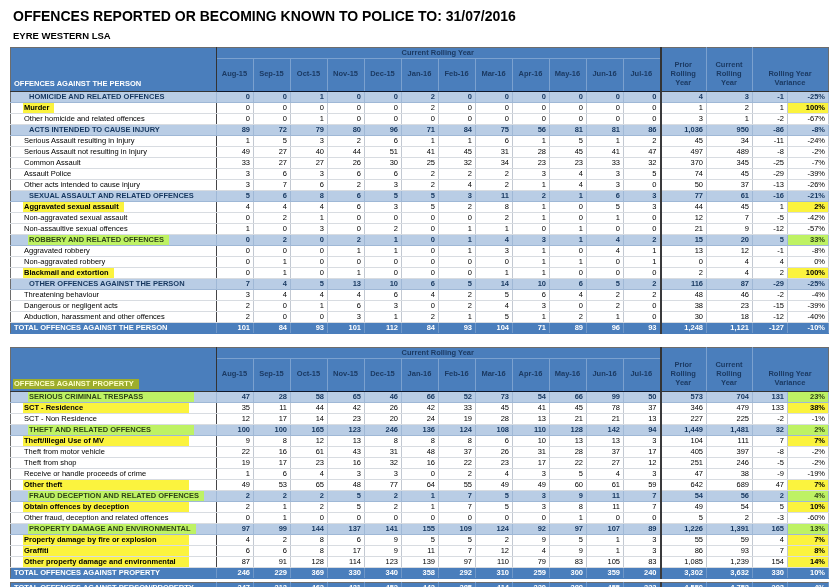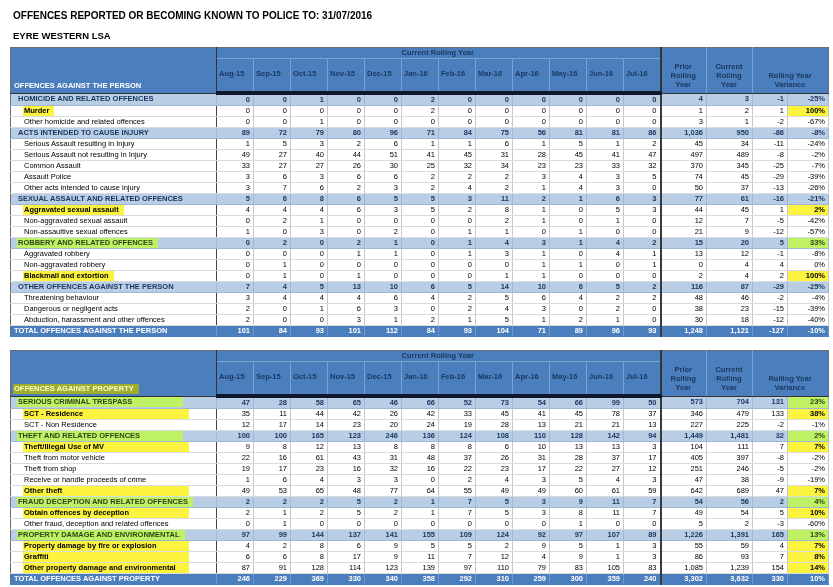--- a/index.html
+++ b/index.html
@@ -1,37 +1,37 @@
 <!DOCTYPE html>
 <html><head>
 <meta charset="utf-8">
 <style>
   html,body{margin:0;padding:0;background:#fff;}
   body{width:833px;height:587px;overflow:hidden;font-family:"Liberation Sans",sans-serif;}
   .page{padding:6px 0 0 10px;}
-  .title{font-size:10px;font-weight:bold;color:#000;margin:4px 0 4px 3px;line-height:12px;}
+  .title{font-size:14px;font-weight:bold;color:#000;margin:4px 0 4px 3px;line-height:12px;}
   .subtitle{font-size:9.5px;font-weight:bold;color:#000;margin:8px 0 0 3px;line-height:12px;}
   table{border-collapse:collapse;table-layout:fixed;font-size:7.5px;border:1px solid #6d6d6d;}
   #table-person{margin-top:5px;}
   #table-property{margin-top:13px;}
   #table-grand{margin-top:3px;padding-left:20px;}
   th,td{padding:0 3px 0 2px;height:10px;line-height:10px;overflow:hidden;white-space:nowrap;}
   thead th{background:#4a7ebc;}
   .hdr-band{color:#1b3a63;font-weight:bold;text-align:center;height:10px;border-bottom:1px solid #7ba1cf;}
-  .hdr-month{color:#1b3a63;font-weight:bold;text-align:left;vertical-align:bottom;height:20px;padding-bottom:12px;border-left:1px solid #7ba1cf;border-bottom:4px solid #0f172a;}
+  .hdr-month{color:#1b3a63;font-weight:bold;text-align:center;vertical-align:bottom;height:20px;padding-bottom:12px;border-left:1px solid #7ba1cf;border-bottom:1px solid #0f172a;}
   .hdr-label{color:#fff;font-weight:bold;text-align:left;vertical-align:bottom;padding:0 2px 2px 3px;border-right:1px solid #333;border-bottom:1px solid #333;}
   .hdr-sum{color:#1b3a63;font-weight:bold;text-align:center;vertical-align:bottom;white-space:normal;line-height:9px;padding-bottom:4px;border-left:1px solid #7ba1cf;border-bottom:1px solid #333;}
   th.prior{border-left:2px solid #333;}
   tbody td{border-right:1px solid #c3c9d2;border-bottom:1px solid #d8dce1;}
   tr.detail td{background:#fff;color:#000;}
   tr.section td{background:#b9cde5;color:#16375f;font-weight:bold;border-right-color:#9fb8d6;border-bottom-color:#9fb8d6;}
   tr.total td,tr.grand td{background:#4a7ebc;color:#fff;font-weight:bold;border-right-color:#6f97c8;border-bottom-color:#4a7ebc;}
   td.lbl{text-align:left;border-right:1px solid #454547;}
   tr.detail td.lbl{padding-left:13px;}
-  tr.section td.lbl{padding-left:7px;}
+  tr.section td.lbl{padding-left:18px;}
   tr.total td.lbl,tr.grand td.lbl{padding-left:3px;}
   td.prior{border-left:2px solid #3a3a3c;}
   td.num{text-align:right;padding-right:3px;}
   span.hl{display:inline-block;padding:0 5px 0 1px;margin-left:-1px;}
   span.hl.wide{min-width:160px;}
   tr.detail span.hl,tr.detail td.hl{background:#fbf33e;font-weight:bold;}
   tr.section span.hl,tr.section td.hl{background:#bef264;color:#2f4416;}
   .hdr-label span.hl{background:#9dad2c;color:#fdfdc8;}
 </style>
 </head>

